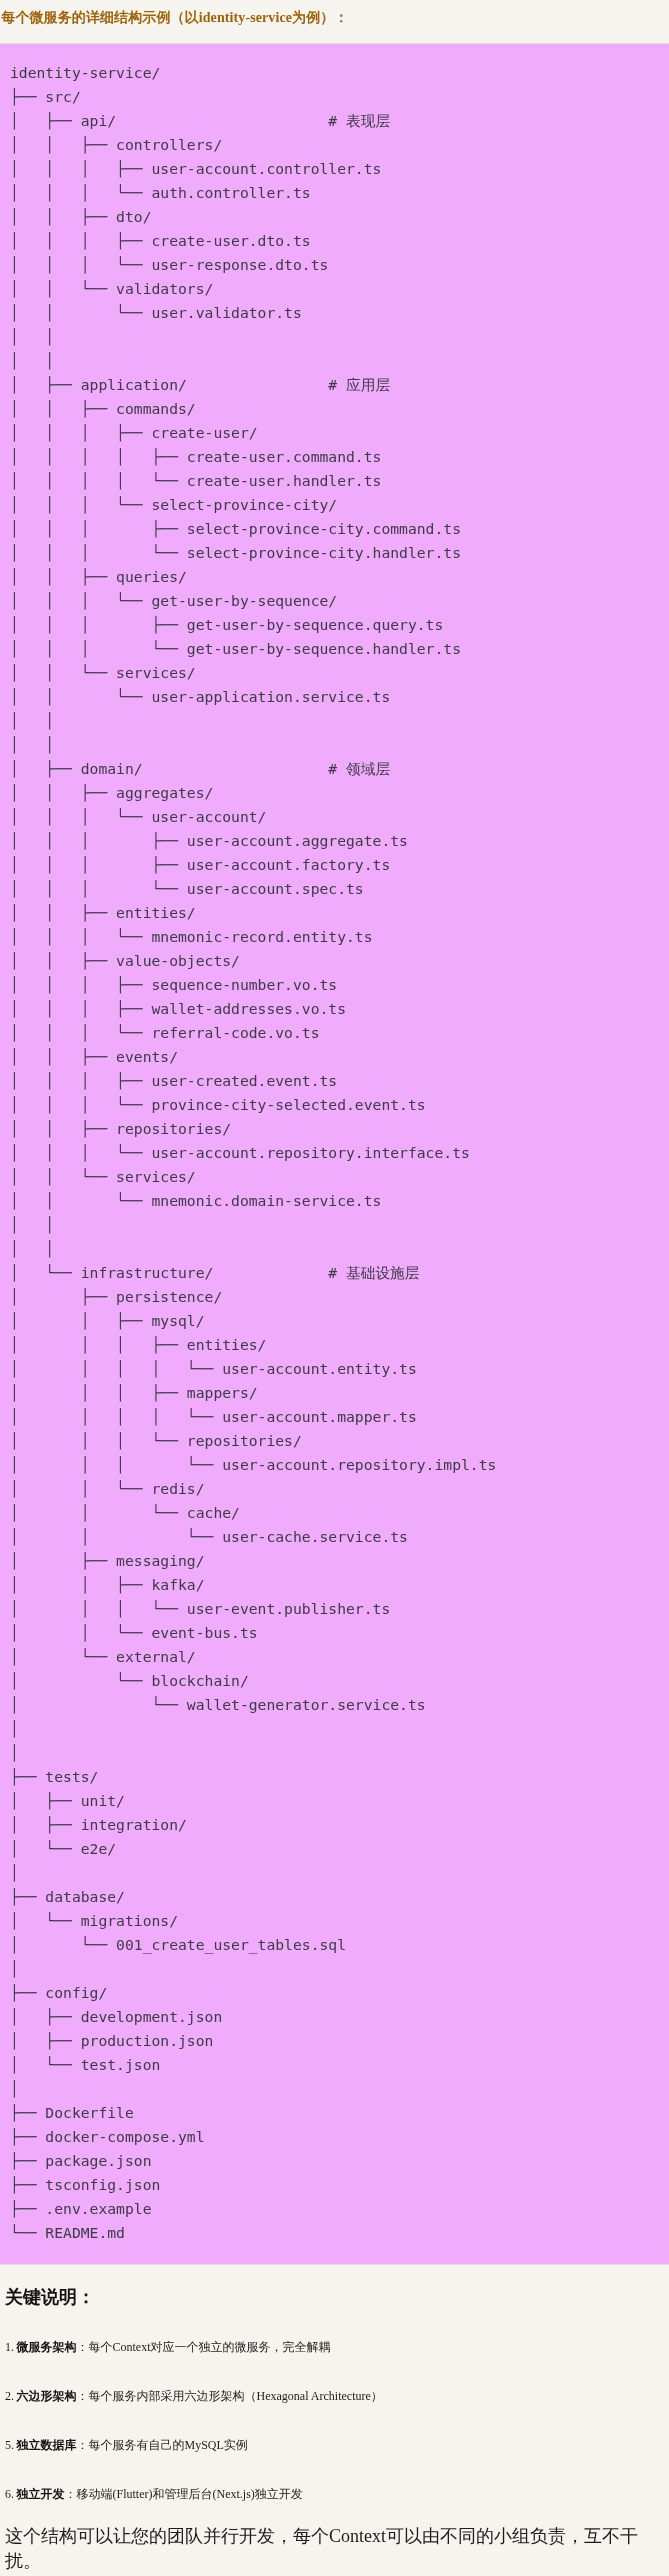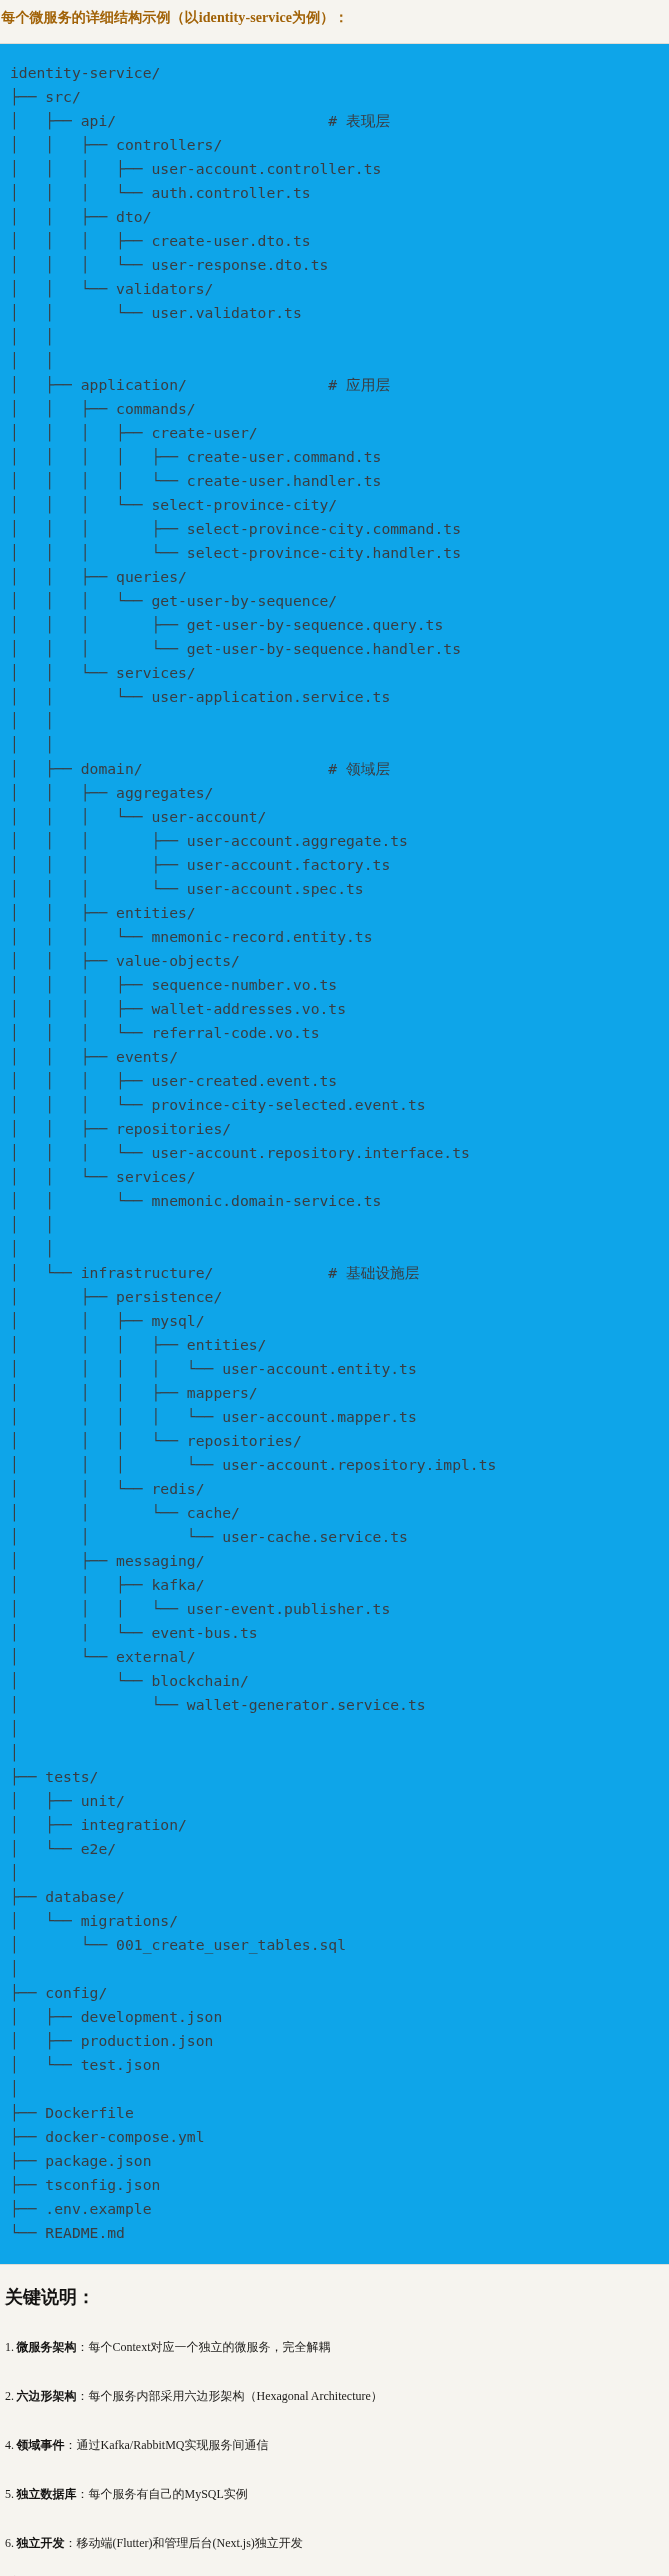--- a/index.html
+++ b/index.html
@@ -16,21 +16,21 @@
     font-size:14px;
     font-weight:700;
     color:#a16207;
     margin:5px 0 0 1.3px;
     line-height:25px;
     letter-spacing:0.1px;
   }
 
   .codeblock {
     margin-top:12.5px;
-    background:#0ea5e9;
+    background:#f0abfc;
     border-top:0.6px solid #dedcd5;
     border-bottom:0.6px solid #dedcd5;
     padding:17.5px 0 19px 10px;
     overflow:hidden;
   }
   .codeblock pre {
     margin:0;
     font-family:"DejaVu Sans Mono","Liberation Mono",monospace;
     font-size:14.7px;
     line-height:24px;
@@ -170,23 +170,20 @@
 
     <div class="note-item">
       <span class="note-num">1.</span><span class="note-term">微服务架构</span><span>：</span><span>每个Context对应一个独立的微服务，完全解耦</span>
     </div>
 
     <div class="note-item">
       <span class="note-num">2.</span><span class="note-term">六边形架构</span><span>：</span><span>每个服务内部采用六边形架构（Hexagonal Architecture）</span>
     </div>
 
 
-    <div class="note-item">
-      <span class="note-num">4.</span><span class="note-term">领域事件</span><span>：</span><span>通过Kafka/RabbitMQ实现服务间通信</span>
-    </div>
 
     <div class="note-item">
       <span class="note-num">5.</span><span class="note-term">独立数据库</span><span>：</span><span>每个服务有自己的MySQL实例</span>
     </div>
 
     <div class="note-item">
       <span class="note-num">6.</span><span class="note-term">独立开发</span><span>：</span><span>移动端(Flutter)和管理后台(Next.js)独立开发</span>
     </div>
 
     <div class="closing">这个结构可以让您的团队并行开发，每个Context可以由不同的小组负责，互不干扰。</div>

